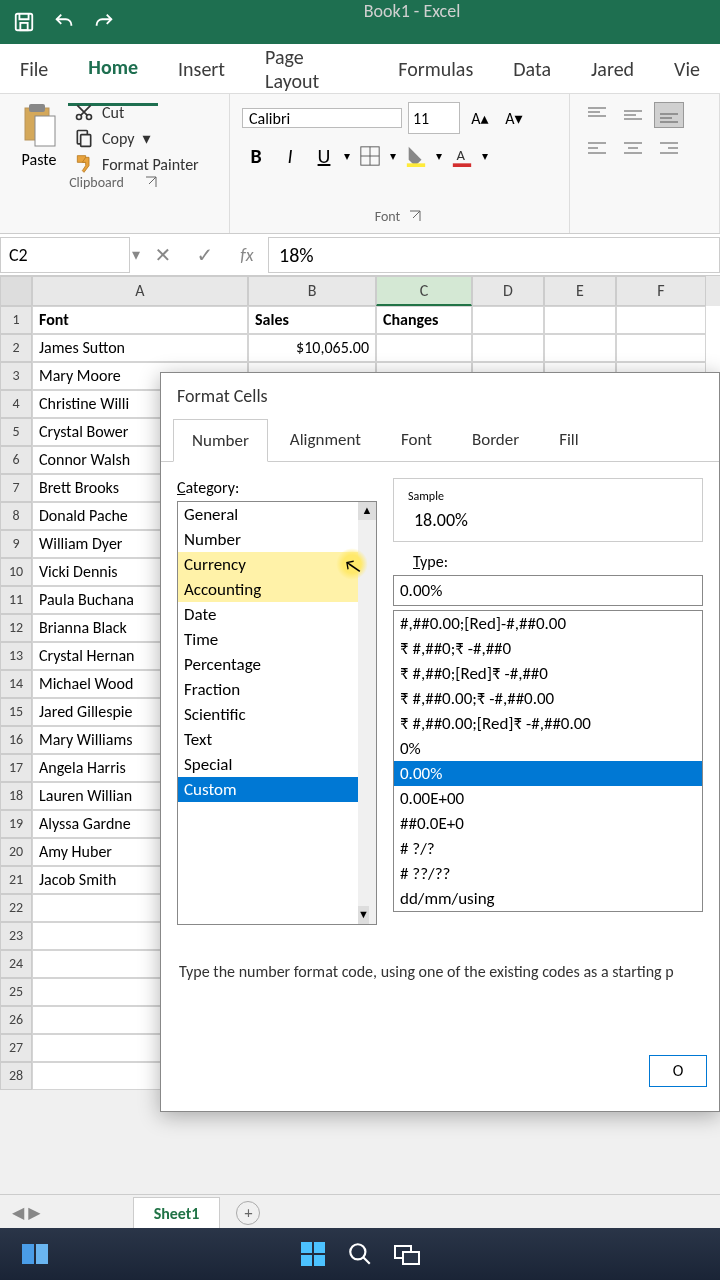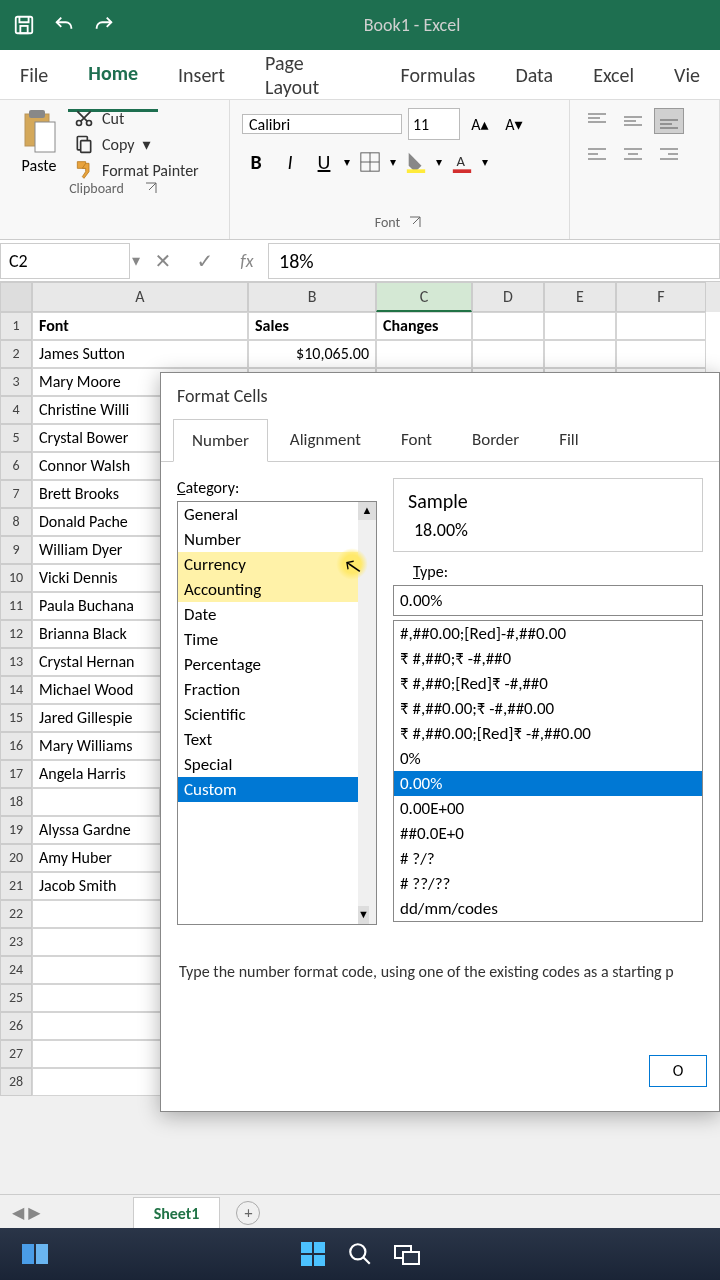--- a/index.html
+++ b/index.html
@@ -1,19 +1,19 @@
 <!DOCTYPE html>
 <html><head>
 <meta charset="utf-8">
 <style>
 * { margin: 0; padding: 0; box-sizing: border-box; font-family: 'Segoe UI', Calibri, sans-serif; }
 body { background: #f0f0f0; width: 720px; height: 1280px; overflow: hidden; position: relative; }
 
 
-.title-bar { background: #1e6f50; height: 50px; display: flex; align-items: center; padding: 0 12px; color: white; }
+.title-bar { background: #1e6f50; height: 44px; display: flex; padding: 0 12px; color: white; }
 .title-bar .qat { display: flex; gap: 16px; align-items: center; }
 .title-bar .qat-icon { width: 24px; height: 24px; display: flex; align-items: center; justify-content: center; }
 .title-bar .title { flex: 1; text-align: center; font-size: 18px; color: #d0d0d0; }
 
 
 .ribbon-tabs { background: white; height: 50px; display: flex; align-items: center; border-bottom: 1px solid #ddd; }
 .ribbon-tab { padding: 24px 20px; font-size: 20px; color: #3c3c3c; cursor: pointer; }
 .ribbon-tab.active { color: #1e6f50; font-weight: 600; border-bottom: 3px solid #1e6f50; }
 
 
@@ -81,21 +81,21 @@
 .category-list { border: 1px solid #888; height: 424px; background: white; position: relative; }
 .cat-item { padding: 2px 6px; font-size: 17px; cursor: pointer; }
 .cat-item.highlight { background: #fff2a8; }
 .cat-item.selected { background: #0078d4; color: white; }
 .cat-scroll { width: 18px; background: #f0f0f0; height: 100%; position: absolute; right: 0; top: 0; }
 .cat-scroll-arrow { height: 18px; background: #ddd; text-align: center; font-size: 11px; line-height: 18px; }
 .cat-scroll-bottom { position: absolute; bottom: 0; }
 
 .right-col { flex: 1; }
 .sample-box { border: 1px solid #ccc; padding: 10px 14px; margin-bottom: 10px; }
-.sample-label { font-size: 20px; margin-bottom: 6px; }
+.sample-label { font-size: 12px; margin-bottom: 6px; }
 .sample-value { font-size: 18px; margin-left: 6px; }
 .type-label { font-size: 16px; margin-bottom: 4px; margin-left: 20px; }
 .type-input { width: 100%; border: 1px solid #888; padding: 4px 6px; font-size: 17px; margin-bottom: 4px; }
 .type-list { border: 1px solid #888; background: white; }
 .type-item { padding: 2px 6px; font-size: 17px; }
 .type-item.selected { background: #0078d4; color: white; }
 
 .hint { position: absolute; bottom: 130px; left: 18px; font-size: 16px; color: #333; }
 .ok-btn { position: absolute; bottom: 24px; right: 12px; width: 58px; height: 32px; border: 1px solid #0078d4; background: white; text-align: center; line-height: 30px; font-size: 16px; }
 
@@ -144,21 +144,21 @@
   <div class="title">Book1  -  Excel</div>
 </div>
 
 <div class="ribbon-tabs">
   <div class="ribbon-tab">File</div>
   <div class="ribbon-tab active">Home</div>
   <div class="ribbon-tab">Insert</div>
   <div class="ribbon-tab">Page Layout</div>
   <div class="ribbon-tab">Formulas</div>
   <div class="ribbon-tab">Data</div>
-  <div class="ribbon-tab">Excel</div>
+  <div class="ribbon-tab">Jared</div>
   <div class="ribbon-tab">Vie</div>
 </div>
 
 <div class="ribbon">
   <div class="ribbon-group clipboard-group">
     <div class="clipboard-row">
       <div class="paste-btn">
         <svg class="paste-icon" viewBox="0 0 40 48">
             <rect x="6" y="6" width="24" height="32" fill="#d4a85a" stroke="#b8935a"></rect>
             <rect x="10" y="2" width="16" height="8" rx="2" fill="#888"></rect>
@@ -454,20 +454,21 @@
       <div class="row-h">17</div>
       <div class="cell col-A">Angela Harris</div>
       <div class="cell col-B" style="text-align:right"></div>
       <div class="cell col-C"></div>
       <div class="cell col-D"></div>
       <div class="cell col-E"></div>
       <div class="cell col-F"></div>
     </div>
       <div class="grid-row">
       <div class="row-h">18</div>
+      <div class="cell col-A">Lauren Willian</div>
       <div class="cell col-B" style="text-align:right"></div>
       <div class="cell col-C"></div>
       <div class="cell col-D"></div>
       <div class="cell col-E"></div>
       <div class="cell col-F"></div>
     </div>
       <div class="grid-row">
       <div class="row-h">19</div>
       <div class="cell col-A">Alyssa Gardne</div>
       <div class="cell col-B" style="text-align:right"></div>
@@ -605,21 +606,21 @@
           <div class="type-item">₹ #,##0;₹ -#,##0</div>
           <div class="type-item">₹ #,##0;[Red]₹ -#,##0</div>
           <div class="type-item">₹ #,##0.00;₹ -#,##0.00</div>
           <div class="type-item">₹ #,##0.00;[Red]₹ -#,##0.00</div>
           <div class="type-item">0%</div>
           <div class="type-item selected">0.00%</div>
           <div class="type-item">0.00E+00</div>
           <div class="type-item">##0.0E+0</div>
           <div class="type-item"># ?/?</div>
           <div class="type-item"># ??/??</div>
-          <div class="type-item">dd/mm/codes</div>
+          <div class="type-item">dd/mm/using</div>
         </div>
     </div>
   </div>
   <div class="hint">Type the number format code, using one of the existing codes as a starting p</div>
   <div class="ok-btn">O</div>
 </div>
 
 <div class="cursor"></div>
 
 <div class="sheet-tabs">

